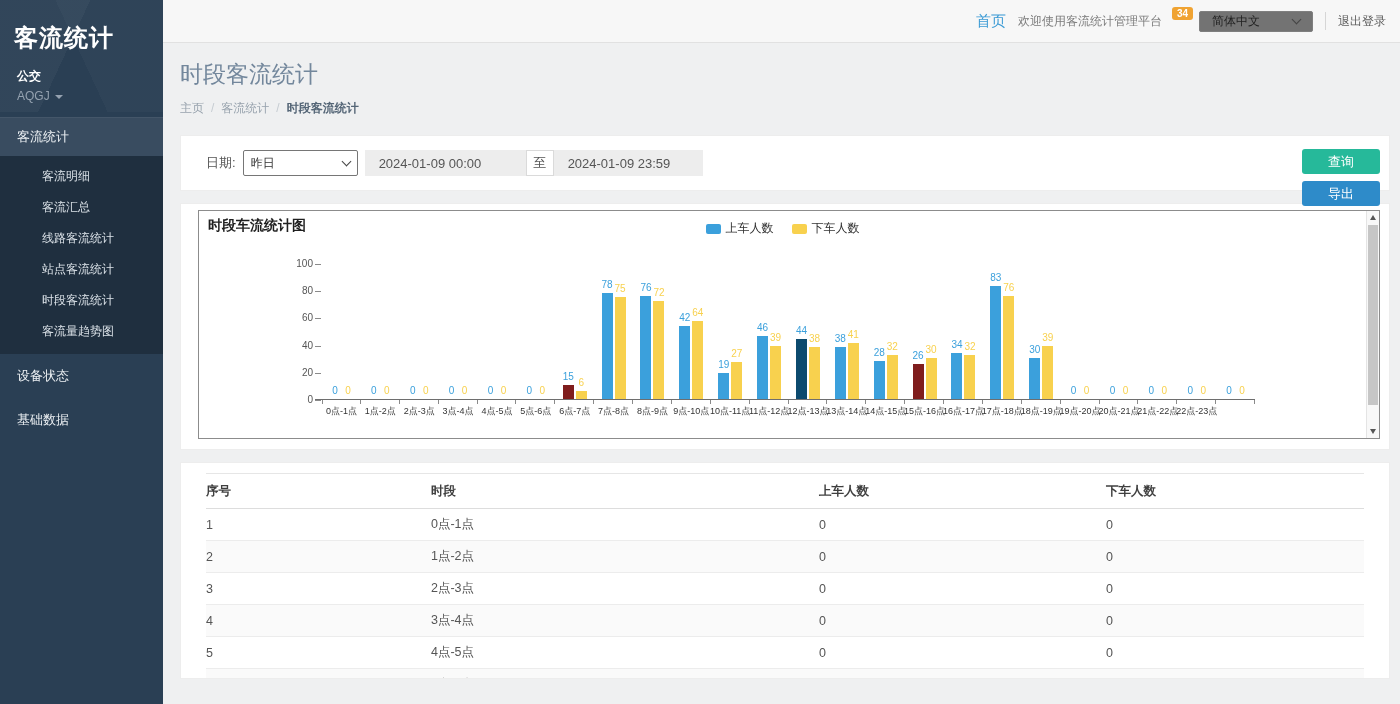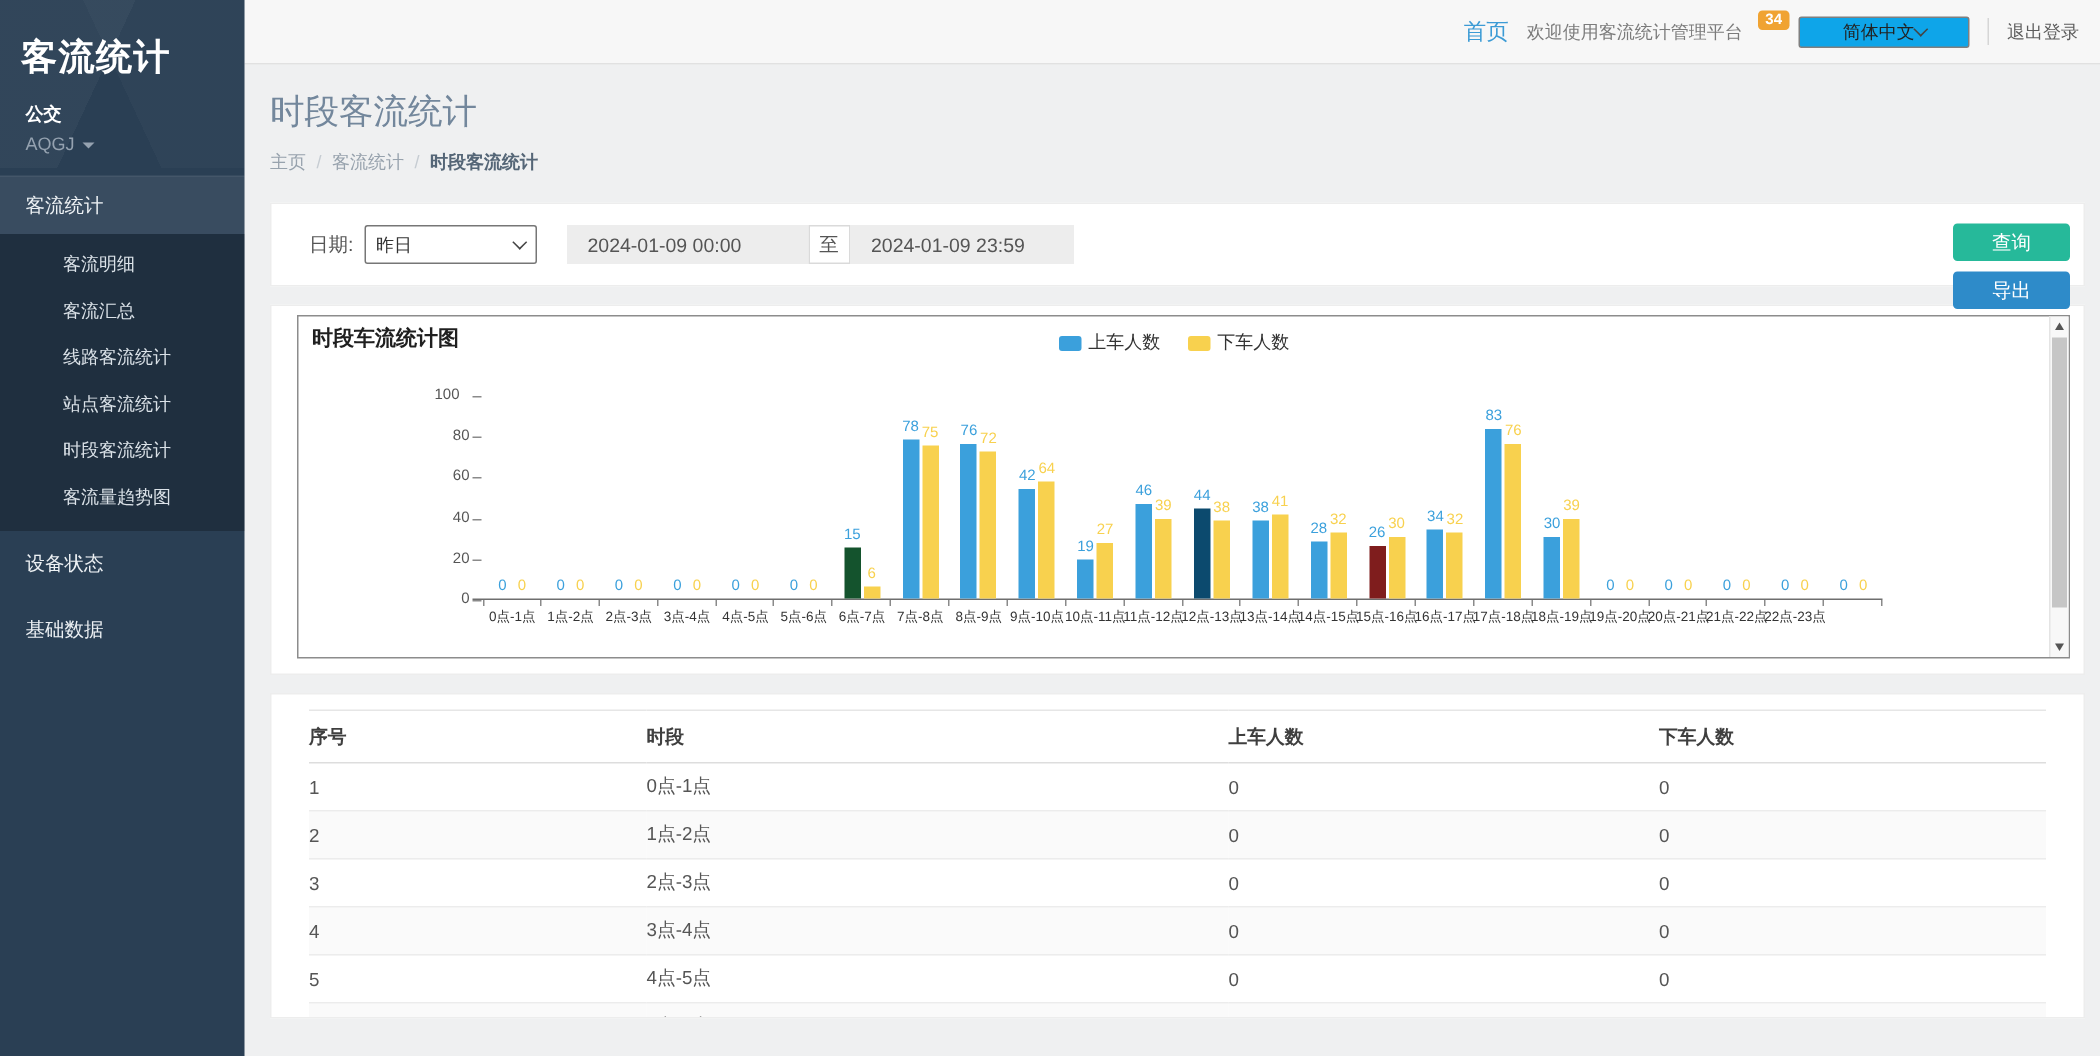--- a/index.html
+++ b/index.html
@@ -27,22 +27,22 @@
   .side-item { font-size:13px; color:#EDF1F4; padding:13px 17px; cursor:pointer; }
 
   
   .main { position:absolute; left:163px; top:0; right:0; bottom:0; }
   .topbar { height:43px; background:#F7F7F7; border-bottom:1px solid #E1E1E1;
     display:flex; align-items:center; justify-content:flex-end; gap:12px; padding-right:14px; }
   .home-link { color:#3C9BD5; font-size:15px; cursor:pointer; }
   .welcome { color:#7B7B7B; font-size:12px; }
   .badge { background:#F0A332; color:#FFF; font-size:10px; font-weight:bold;
     border-radius:3px; padding:1px 5px; align-self:flex-start; margin:7px -6px 0 -2px; z-index:2; }
-  .lang-select { width:114px; height:21px; background:#0ea5e9; border:1px solid #7F7F7F; border-radius:2px;
-    font-size:12px; color:#222; display:flex; align-items:center; justify-content:center;
+  .lang-select { width:114px; height:21px; background:#737373; border:1px solid #7F7F7F; border-radius:2px;
+    font-size:12px; color:#222; display:flex; align-items:center; justify-content:space-between;
     padding:0 12px; cursor:pointer; }
   .vsep { width:1px; height:18px; background:#D6D6D6; }
   .logout { color:#5C5C5C; font-size:12px; cursor:pointer; }
 
   .page-head { padding:16px 17px 18px; }
   .page-title { font-size:23px; font-weight:400; color:#73879C; margin:0 0 10px; }
   .breadcrumb { font-size:12px; color:#97A2AD; }
   .crumb { color:#97A2AD; cursor:pointer; }
   .crumb-sep { margin:0 7px; color:#C6CCD2; }
   .crumb-current { color:#556677; font-weight:bold; }
@@ -57,21 +57,21 @@
   .select { height:24px; border:1px solid #767676; border-radius:2px; background:#FFF; cursor:pointer;
     display:flex; align-items:center; justify-content:space-between; padding:0 7px; font-size:12px; color:#333; }
   .chev { width:7px; height:7px; border-right:1.5px solid #444; border-bottom:1.5px solid #444;
     transform:rotate(45deg); margin-top:-3px; flex:none; }
   .tri-down { width:0; height:0; border-left:5px solid transparent; border-right:5px solid transparent;
     border-top:6px solid #111; flex:none; }
   .w-company { width:143px; } .w-line { width:112px; } .w-vehicle { width:110px; } .w-station { width:150px; }
   .w-preset { width:115px; height:26px; }
   .g1 { margin-left:48px; } .g2 { margin-left:16px; } .g3 { margin-left:18px; }
   .dateinput { height:26px; background:#EDEDED; color:#555; font-size:13px;
-    display:flex; align-items:center; padding:0 14px; width:161px; margin-left:20px; cursor:default; }
+    display:flex; align-items:center; padding:0 14px; width:161px; margin-left:7px; cursor:default; }
   .dateinput.right { margin-left:0; width:149px; }
   .to-box { height:26px; width:28px; background:#FFF; border:1px solid #DADADA; color:#555; font-size:13px;
     display:flex; align-items:center; justify-content:center; }
   .btn { position:absolute; right:9px; width:78px; height:25px; border:none; border-radius:3px;
     color:#FFF; font-size:13px; cursor:pointer; font-family:inherit; }
   .btn-query { top:13px; background:#26B99A; }
   .btn-export { top:45px; background:#2E8BC9; }
 
   
   .chart-panel { padding:6px 9px 10px 17px; }
@@ -250,21 +250,21 @@
                 </div>
                 <div class="bar" style="height: 0px; background: rgb(248, 209, 78);">
                   <span class="bar-label" style="color: rgb(248, 209, 78);">0</span>
                 </div>
               </div>
               <div class="xtick"></div>
               <div class="xlab">5点-6点</div>
             </div>
             <div class="cat-cell">
               <div class="bars">
-                <div class="bar" style="height: 34px; background: #14532d;">
+                <div class="bar" style="height: 14px; background: #7f1d1d;">
                   <span class="bar-label" style="color: rgb(59, 160, 220);">15</span>
                 </div>
                 <div class="bar" style="height: 8.16px; background: rgb(248, 209, 78);">
                   <span class="bar-label" style="color: rgb(248, 209, 78);">6</span>
                 </div>
               </div>
               <div class="xtick"></div>
               <div class="xlab">6点-7点</div>
             </div>
             <div class="cat-cell">
@@ -484,21 +484,21 @@
     <div class="ylab" style="top: 183px;">0</div>
         <div class="ytick" style="top: 189px;"></div>
         <div class="ylab" style="top: 155.8px;">20</div>
         <div class="ytick" style="top: 161.8px;"></div>
         <div class="ylab" style="top: 128.6px;">40</div>
         <div class="ytick" style="top: 134.6px;"></div>
         <div class="ylab" style="top: 101.4px;">60</div>
         <div class="ytick" style="top: 107.4px;"></div>
         <div class="ylab" style="top: 74.2px;">80</div>
         <div class="ytick" style="top: 80.2px;"></div>
-        <div class="ylab" style="top: 47px; text-align: center;">100</div>
+        <div class="ylab" style="top: 47px;">100</div>
         <div class="ytick" style="top: 53px;"></div>
       </div>
   </div>
 
   <div class="panel table-panel">
     <table>
       <colgroup>
           <col style="width:225px">
           <col style="width:388px">
           <col style="width:287px">

